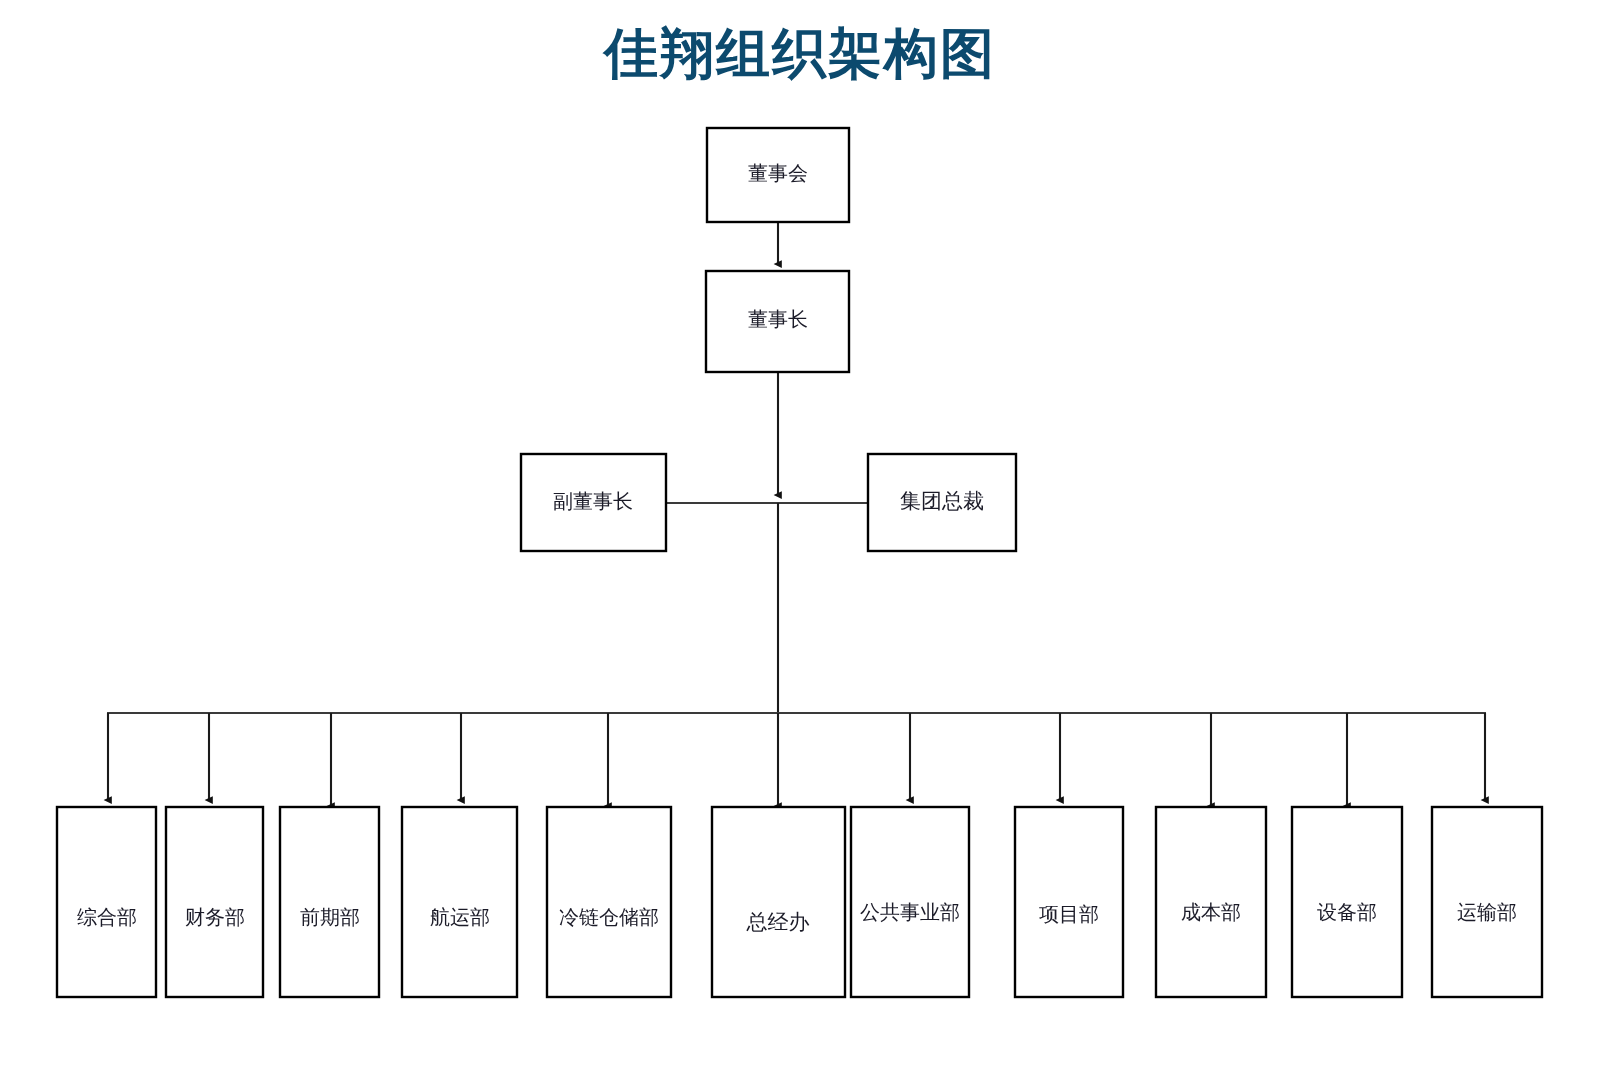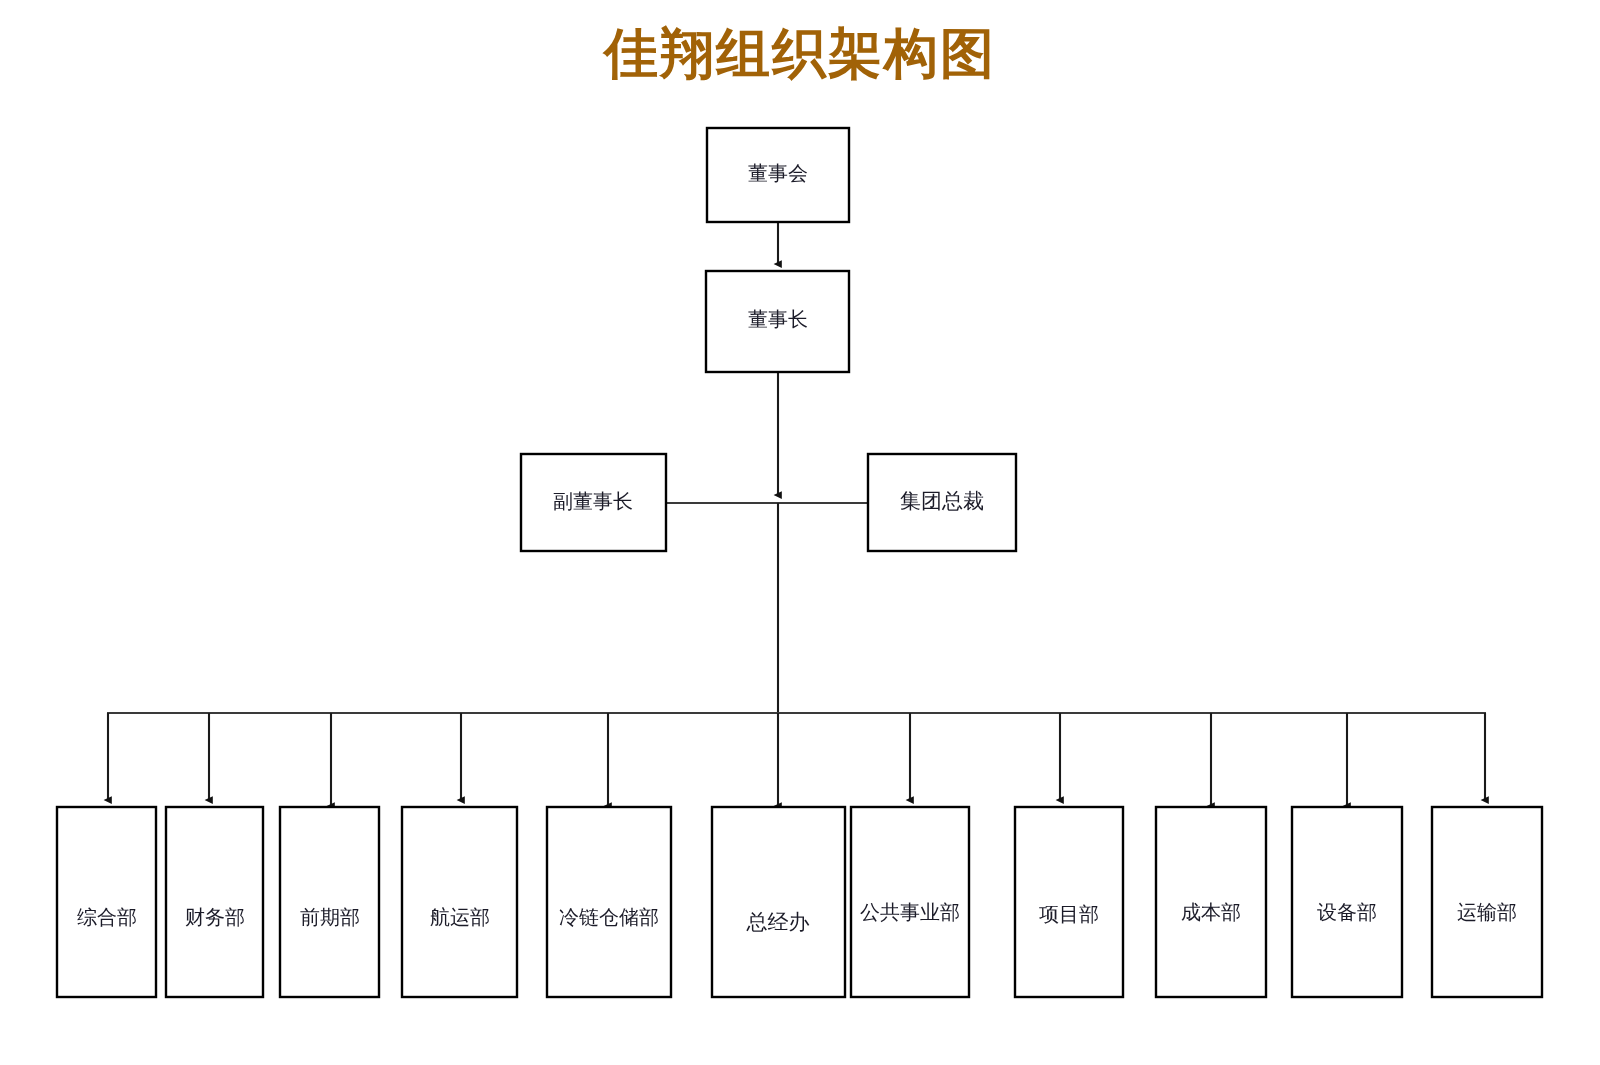--- a/index.html
+++ b/index.html
@@ -22,21 +22,21 @@
   }
   #org-title {
     position: absolute;
     left: 0;
     top: 20px;
     width: 1600px;
     text-align: center;
     font-family: "Liberation Serif", "DejaVu Serif", serif;
     font-size: 54px;
     font-weight: bold;
-    color: #a16207;
+    color: #0c4a6e;
     letter-spacing: 2px;
     line-height: 68px;
     white-space: nowrap;
   }
   #org-svg {
     position: absolute;
     left: 0;
     top: 0;
     width: 1600px;
     height: 1065px;

